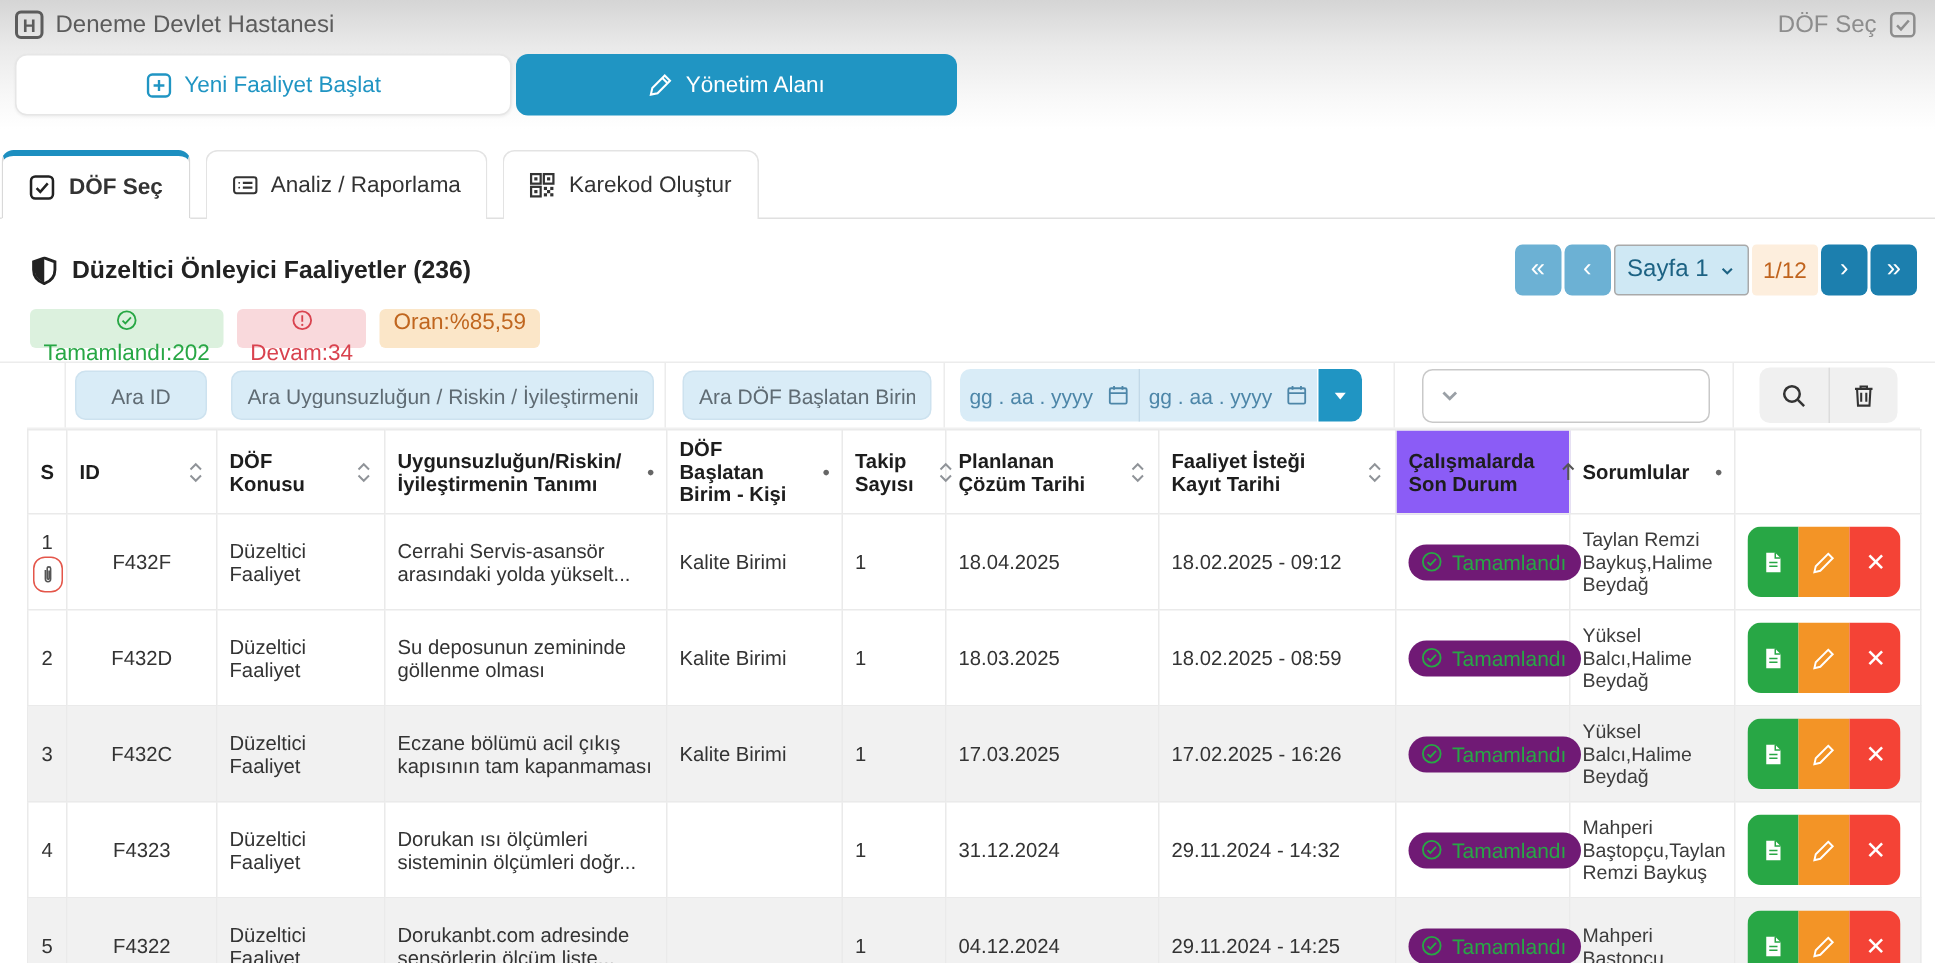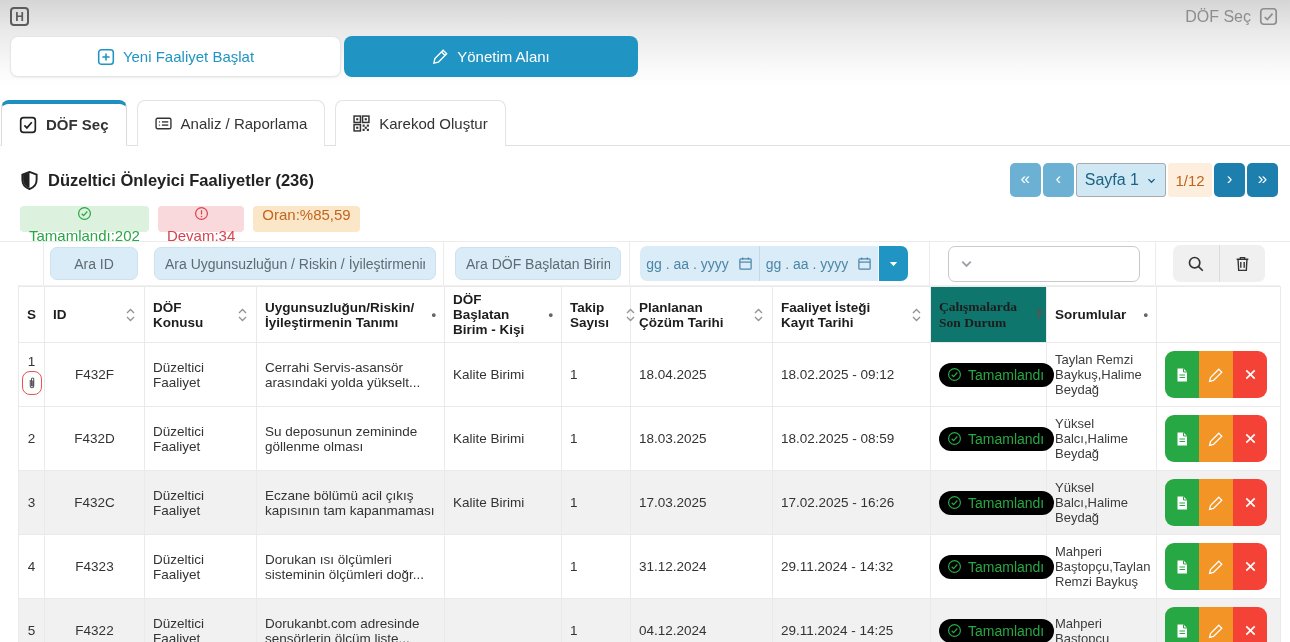--- a/index.html
+++ b/index.html
@@ -79,48 +79,49 @@
     font-size:15px; cursor:pointer; }
   .tool-group { display:flex; background:#f0f0f0; border-radius:7px; overflow:hidden; height:37px; margin-left:12px; }
   .tool-btn { width:46px; border:none; background:transparent; display:flex; align-items:center;
     justify-content:center; cursor:pointer; }
   .tool-btn + .tool-btn { border-left:1px solid #dcdcdc; }
 
   
   table { border-collapse:collapse; table-layout:fixed; width:1262px; margin:0 10px 0 18px; }
   th, td { border:1px solid #eaeaea; padding:5px 8px; vertical-align:middle; text-align:left; }
   th { font-size:13.5px; font-weight:bold; color:#1d1d1d; height:52px; background:#fff; }
-  th.sorted { background:#0f766e;font-family:Liberation Serif, serif; }
+  th.sorted { background:#8b5cf6; }
   td { font-size:13.5px; color:#333; }
   tbody tr { height:64px; background:#fff; }
   tbody tr.striped { background:#f1f1f1; }
   .th-flex { display:flex; align-items:center; justify-content:space-between; gap:16px; }
   .dot { color:#666; font-weight:bold; font-size:13px; }
   td.c-s, th.c-s { text-align:center; padding:4px 2px; }
   td.c-id { text-align:center; }
   .s-wrap { display:flex; flex-direction:column; align-items:center; gap:2px; }
   .clip-badge { width:20px; height:24px; border:1.5px solid #e4564a; border-radius:8px;
     display:flex; align-items:center; justify-content:center; cursor:pointer; background:#fff; }
-  .status-badge { display:inline-flex; align-items:center; gap:6px; background:#000000; color:#28a745;
+  .status-badge { display:inline-flex; align-items:center; gap:6px; background:#701a75; color:#28a745;
     font-size:14px; border-radius:13px; padding:4px 10px 4px 8px; white-space:nowrap; }
   .c-resp { font-size:13px; color:#3c3c3c; }
   .action-group { display:inline-flex; border-radius:9px; overflow:hidden; }
   .act { width:34px; height:47px; border:none; display:flex; align-items:center; justify-content:center; cursor:pointer; }
   .act.g { background:#28a745; }
   .act.o { background:#f39426; }
   .act.r { background:#f44336; }
   svg { flex:none; }
 </style>
 </head>
 <body>
 
 <div class="top-area">
   <div class="brandbar">
     <div class="brand">
       <span class="h-box">H</span>
+      <span>Deneme Devlet Hastanesi</span>
     </div>
     <div class="corner">
       <span>DÖF Seç</span>
       <span style="color:#8d8d8d;display:flex;">
         <svg width="19" height="19" viewBox="0 0 16 16" fill="none" stroke="currentColor" stroke-width="1.4">
             <rect x="1.5" y="1.5" width="13" height="13" rx="2.5"></rect>
             <path d="M4.8 8.4l2.2 2.2 4.4-5"></path>
           </svg>
       </span>
     </div>

